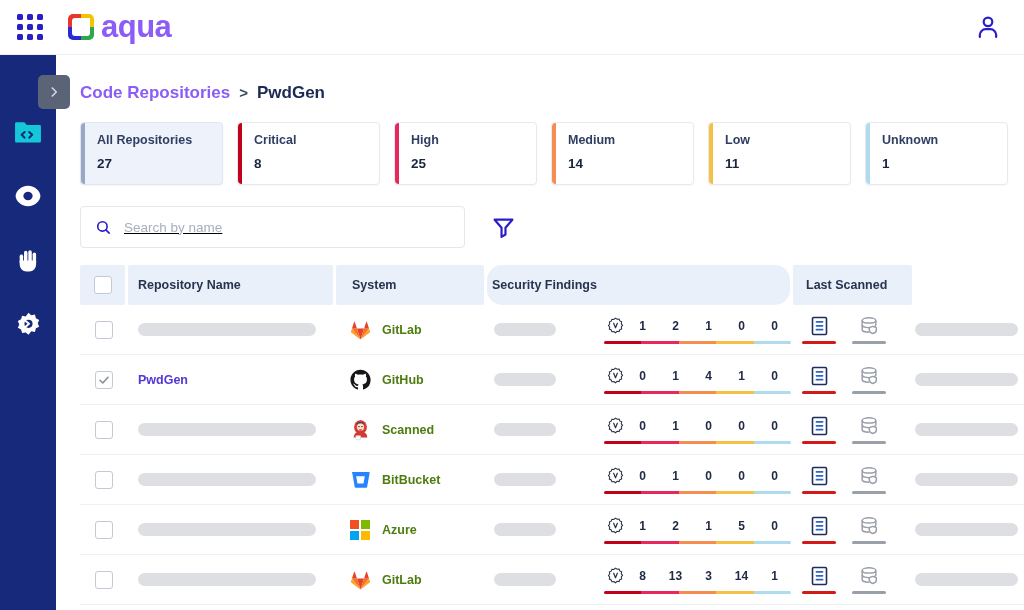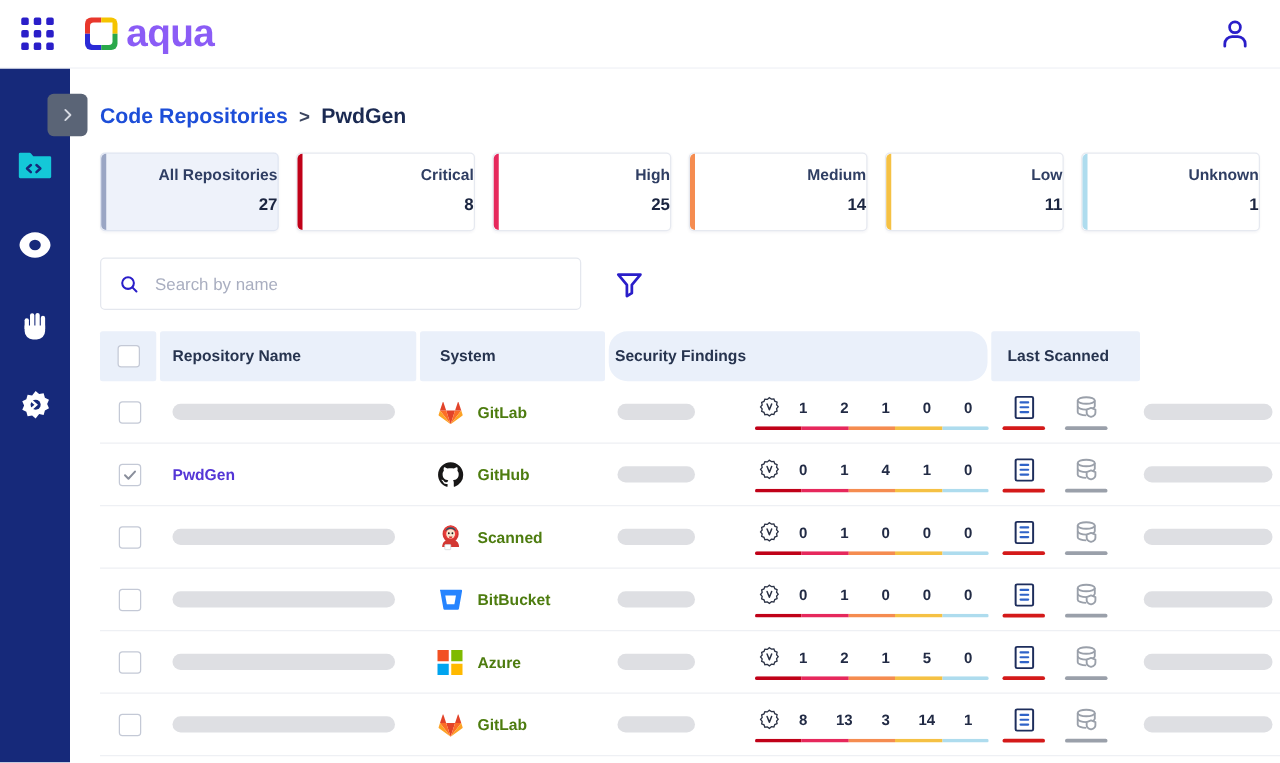--- a/index.html
+++ b/index.html
@@ -51,40 +51,40 @@
   .collapse-btn {
     position:absolute; left:38px; top:75px; width:32px; height:34px;
     background:#5a6476; border-radius:5px;
     display:flex; align-items:center; justify-content:center; cursor:pointer; z-index:5;
   }
 
   
   .content { position:absolute; left:56px; top:55px; width:968px; height:555px; background:#fff; }
 
   .breadcrumb { display:flex; align-items:baseline; padding: 28px 0 0 24px; font-size:17px; font-weight:700; }
-  .crumb-link { color:#1d4ed8; cursor:pointer; }
+  .crumb-link { color:#8b5cf6; cursor:pointer; }
   .crumb-sep { color:#3c4660; margin: 0 9px; font-weight:600; font-size:15px; }
   .crumb-cur { color:#1b2a52; }
 
   
-  .cards { display:flex; gap:14px; padding: 19px 12px 0 24px; text-align: right; }
+  .cards { display:flex; gap:14px; padding: 19px 12px 0 24px; }
   .card {
     position:relative; width:143px; height:63px; background:#fff;
     border:1px solid #e6e9f0; border-radius:4px;
     padding: 11px 0 0 16px; cursor:pointer;
     box-shadow: 0 1px 2px rgba(20,30,70,0.04);
   }
   .card .bar { position:absolute; left:0; top:0; width:4px; height:100%; border-radius:4px 0 0 4px; }
   .card.active { background:#eef2fa; border-color:#dfe5f1; }
   .card.active .bar { background:#9aa6c4; }
   .card .ttl { font-size:12.5px; font-weight:700; color:#2f3e63; line-height:1; }
   .card .val { font-size:13.5px; font-weight:700; color:#1b2540; margin-top:10px; line-height:1; }
 
   
-  .searchrow { display:flex; align-items:center; padding: 21px 3px 0 24px; }
+  .searchrow { display:flex; align-items:center; padding: 21px 3px 0 24px; text-decoration: underline; }
   .searchbox {
     width: 385px; height: 42px; border:1px solid #e4e7ee; border-radius:4px;
     display:flex; align-items:center; padding-left:14px; background:#fff;
   }
   .searchbox input {
     border:none; outline:none; margin-left:12px; font-size:13.5px;
     font-family:"Liberation Sans", sans-serif; color:#2a3350; width:300px; background:transparent;
   }
   .searchbox input::placeholder { color:#a9aec0; }
   .filter-btn { margin-left:26px; cursor:pointer; display:flex; align-items:center; }

